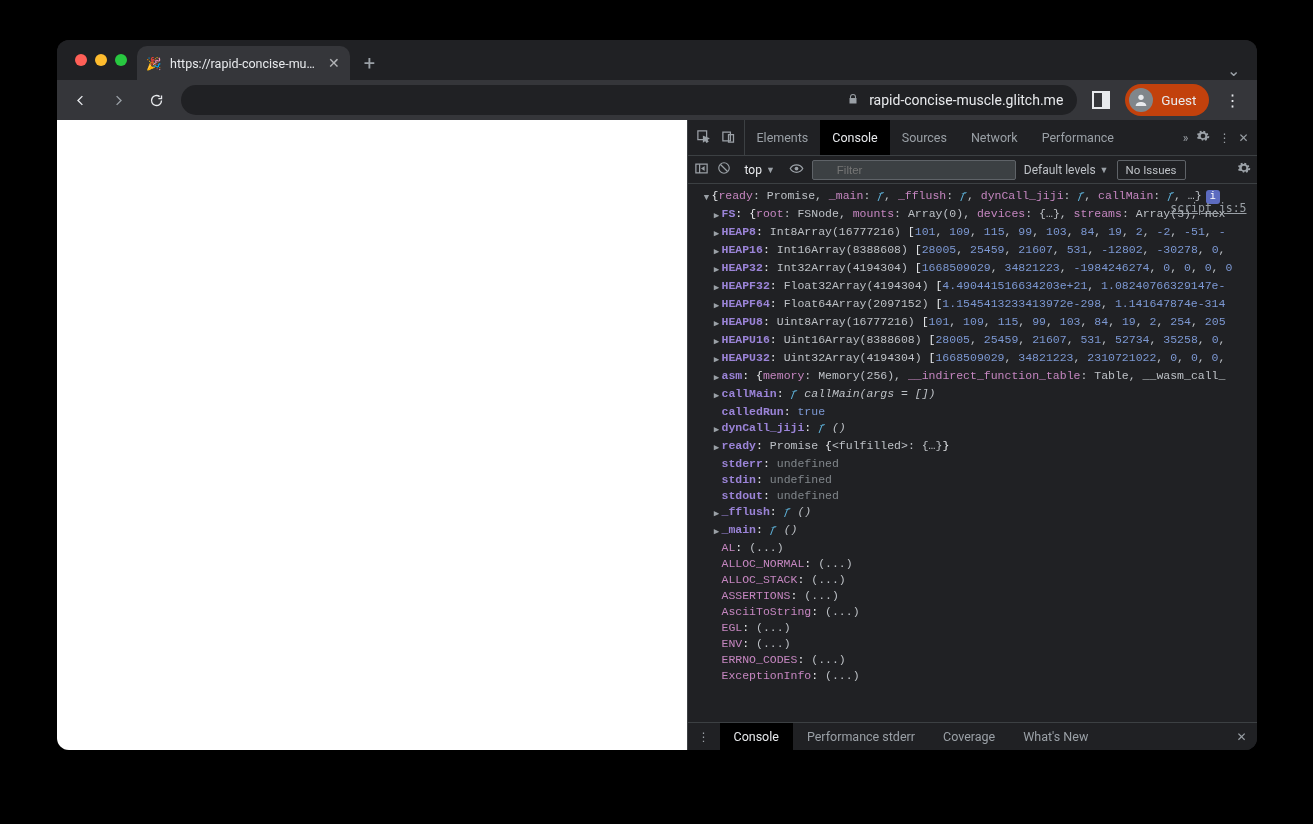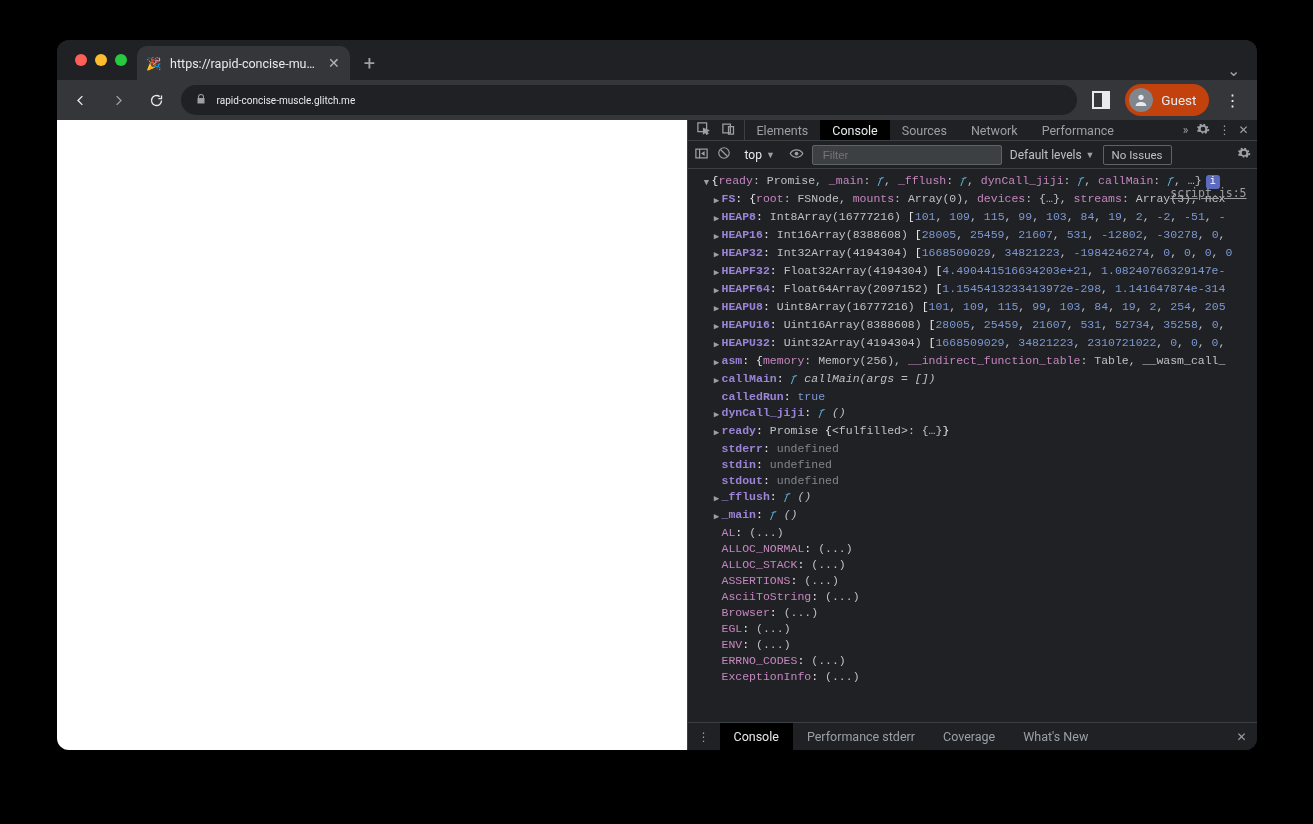--- a/index.html
+++ b/index.html
@@ -17,45 +17,45 @@
          padding:0 10px; border-radius:10px 10px 0 0; font-size:12.5px; max-width:220px;}
   .tab .title{white-space:nowrap; overflow:hidden; text-overflow:ellipsis; max-width:150px;}
   .tab .close{opacity:.7;font-size:14px;}
   .newtab{color:#9aa0a6; font-size:20px; padding:0 14px; height:34px; display:flex; align-items:center;}
   .strip-right{margin-left:auto; padding-right:16px; color:#9aa0a6;}
   
   .toolbar{height:40px; background:#35363a; display:flex; align-items:center; padding:0 10px; gap:10px;}
   .tbtn{width:28px;height:28px;display:flex;align-items:center;justify-content:center;color:#9aa0a6;border-radius:50%;}
   .tbtn.active{color:#e8eaed}
   .omnibox{flex:1; height:30px; background:#202124; border-radius:15px; display:flex; align-items:center;
-           padding:0 14px; color:#e8eaed; font-size:10px; gap:10px;}
+           padding:0 14px; color:#e8eaed; font-size:14px; gap:10px;justify-content:flex-end;}
   .lock{font-size:12px;color:#9aa0a6}
   .guest-chip{display:flex;align-items:center;gap:8px;color:#e8eaed;font-size:13.5px;
               background:#c2410c; padding:4px 12px 4px 4px; border-radius:16px;}
   .guest-av{width:24px;height:24px;border-radius:50%;background:#80868b;display:flex;align-items:center;justify-content:center;}
   .panels-icon{width:18px;height:18px;border:2px solid #e8eaed; position:relative;}
   .panels-icon::after{content:"";position:absolute;right:0;top:0;bottom:0;width:6px;background:#e8eaed;}
   
   .content{flex:1; display:flex; min-height:0;}
   .page{flex:1; background:#fff;}
   .devtools{width:570px; background:#202124; display:flex; flex-direction:column; color:#bdc1c6; font-size:12px;
             border-left:1px solid #3c4043;}
   
-  .dt-top{height:21px; border-bottom:1px solid #3c4043; display:flex; align-items:stretch;}
+  .dt-top{height:36px; border-bottom:1px solid #3c4043; display:flex; align-items:stretch;}
   .dt-picker{display:flex;align-items:center;padding:0 8px;gap:10px;border-right:1px solid #3c4043;}
   .dt-tabs{display:flex; align-items:stretch;}
   .dt-tab{padding:0 12px; display:flex; align-items:center; color:#9aa0a6; font-size:12.5px; cursor:pointer;}
   .dt-tab.active{background:#000;color:#e8eaed}
   .dt-top-right{margin-left:auto; display:flex; align-items:center; gap:8px; padding:0 8px; color:#9aa0a6;}
   .icon{font-size:14px;}
   
   .console-bar{height:28px; border-bottom:1px solid #3c4043; display:flex; align-items:center; padding:0 6px; gap:8px;}
   .ctx{display:flex;align-items:center;gap:4px;color:#e8eaed;font-size:12px;padding:2px 6px;}
   .filter-inp{flex:0 0 190px; height:20px; background:#3c4043; border:1px solid #5f6368; color:#9aa0a6;
-              font-size:11.5px; padding:0 10px; border-radius:2px; outline:none;}
+              font-size:11.5px; padding:0 24px; border-radius:2px; outline:none;}
   .levels{display:flex;align-items:center;gap:4px;color:#bdc1c6;font-size:12px;}
   .pill{border:1px solid #5f6368; padding:2px 8px; border-radius:2px; color:#bdc1c6; font-size:11.5px;}
   
   .console-body{flex:1; overflow:auto; font-family:Menlo,Consolas,monospace; font-size:11.5px; line-height:16px;
                 position:relative; padding-bottom:4px;}
   .srcline{position:absolute; right:10px; top:16px; color:#9aa0a6; text-decoration:underline; font-size:11.5px;}
   .tree{padding:4px 0 0 6px; white-space:nowrap;font-family:Liberation Mono, monospace;}
   .row{display:flex; align-items:flex-start;}
   .caret{width:10px;color:#9aa0a6; flex-shrink:0; font-size:9px; padding-top:2px; text-align:center;}
   .caret.open::before{content:"▼"}.caret.closed::before{content:"▶"}
@@ -312,24 +312,20 @@
             <div class="row ind2">
               <span class="caret"></span>
               <span><span class="k-prop">ASSERTIONS</span><span class="pun">: </span><span class="s-gray">(...)</span></span>
             </div>
             <div class="row ind2">
               <span class="caret"></span>
               <span><span class="k-prop">AsciiToString</span><span class="pun">: </span><span class="s-gray">(...)</span></span>
             </div>
             <div class="row ind2">
               <span class="caret"></span>
-              <span><span class="k-prop">Browser</span><span class="pun">: </span><span class="s-gray">(...)</span></span>
-            </div>
-            <div class="row ind2">
-              <span class="caret"></span>
               <span><span class="k-prop">EGL</span><span class="pun">: </span><span class="s-gray">(...)</span></span>
             </div>
             <div class="row ind2">
               <span class="caret"></span>
               <span><span class="k-prop">ENV</span><span class="pun">: </span><span class="s-gray">(...)</span></span>
             </div>
             <div class="row ind2">
               <span class="caret"></span>
               <span><span class="k-prop">ERRNO_CODES</span><span class="pun">: </span><span class="s-gray">(...)</span></span>
             </div>

